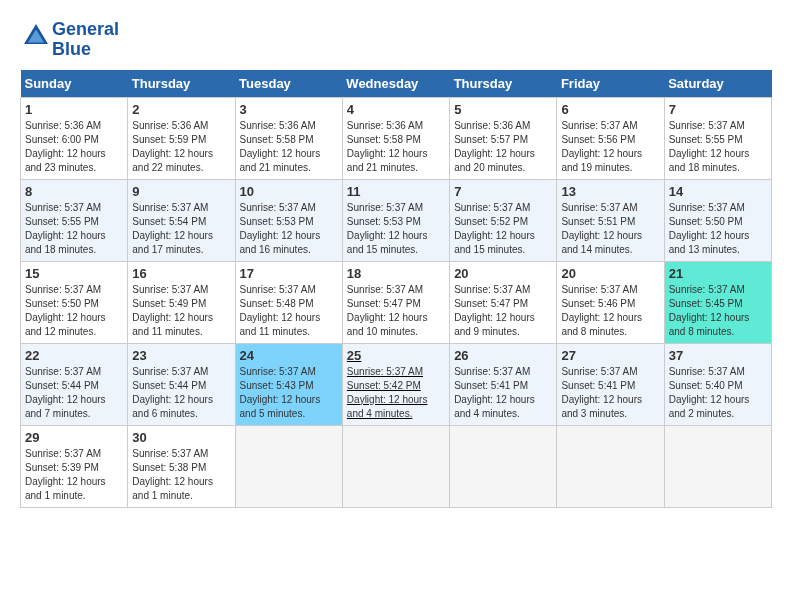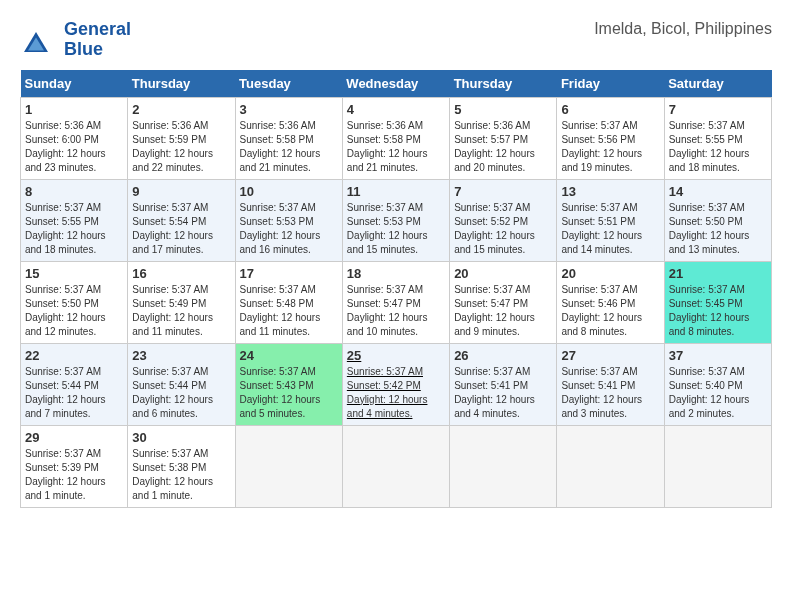--- a/index.html
+++ b/index.html
@@ -11,22 +11,22 @@
       padding: 20px;
     }
     .header {
       display: flex;
       justify-content: space-between;
       align-items: flex-start;
       margin-bottom: 10px;
     }
     .logo {
       display: flex;
-      align-items: flex-end;
-      gap: 12px;
+      align-items: flex-start;
+      gap: 0;
     }
     .logo-text {
       font-size: 18px;
       font-weight: bold;
       color: #333;
       line-height: 1.1;
     }
     .logo-text span {
       color: #1a56a0;
     }
@@ -96,21 +96,20 @@
     <svg class="logo-icon" viewBox="0 0 40 40">
       <polygon points="20,5 35,30 5,30" fill="#1a56a0"></polygon>
       <polygon points="20,12 30,28 10,28" fill="#5b9bd5"></polygon>
     </svg>
     <div class="logo-text">
       <div><span>General</span></div>
       <div><span>Blue</span></div>
     </div>
   </div>
   <div class="title-block">
-    <div class="location-title">Imelda, Bicol, Philippines</div>
   </div>
 </div>
 
 <table>
   <thead>
     <tr>
     <th>Sunday</th>
         <th>Thursday</th>
         <th>Tuesday</th>
         <th>Wednesday</th>
@@ -281,21 +280,21 @@
 Daylight: 12 hours
 and 7 minutes.</div>
         </td>
         <td style="background: rgb(238, 244, 251);">
           <span class="day-num">23</span>
           <div class="day-info" style="white-space: pre-line;">Sunrise: 5:37 AM
 Sunset: 5:44 PM
 Daylight: 12 hours
 and 6 minutes.</div>
         </td>
-        <td style="background: #86efac; margin-left: 23px;">
+        <td style="background: #7dd3fc; margin-left: 23px;">
           <span class="day-num">24</span>
           <div class="day-info" style="white-space: pre-line;">Sunrise: 5:37 AM
 Sunset: 5:43 PM
 Daylight: 12 hours
 and 5 minutes.</div>
         </td>
         <td style="background: rgb(238, 244, 251); text-decoration: underline;">
           <span class="day-num">25</span>
           <div class="day-info" style="white-space: pre-line;">Sunrise: 5:37 AM
 Sunset: 5:42 PM

